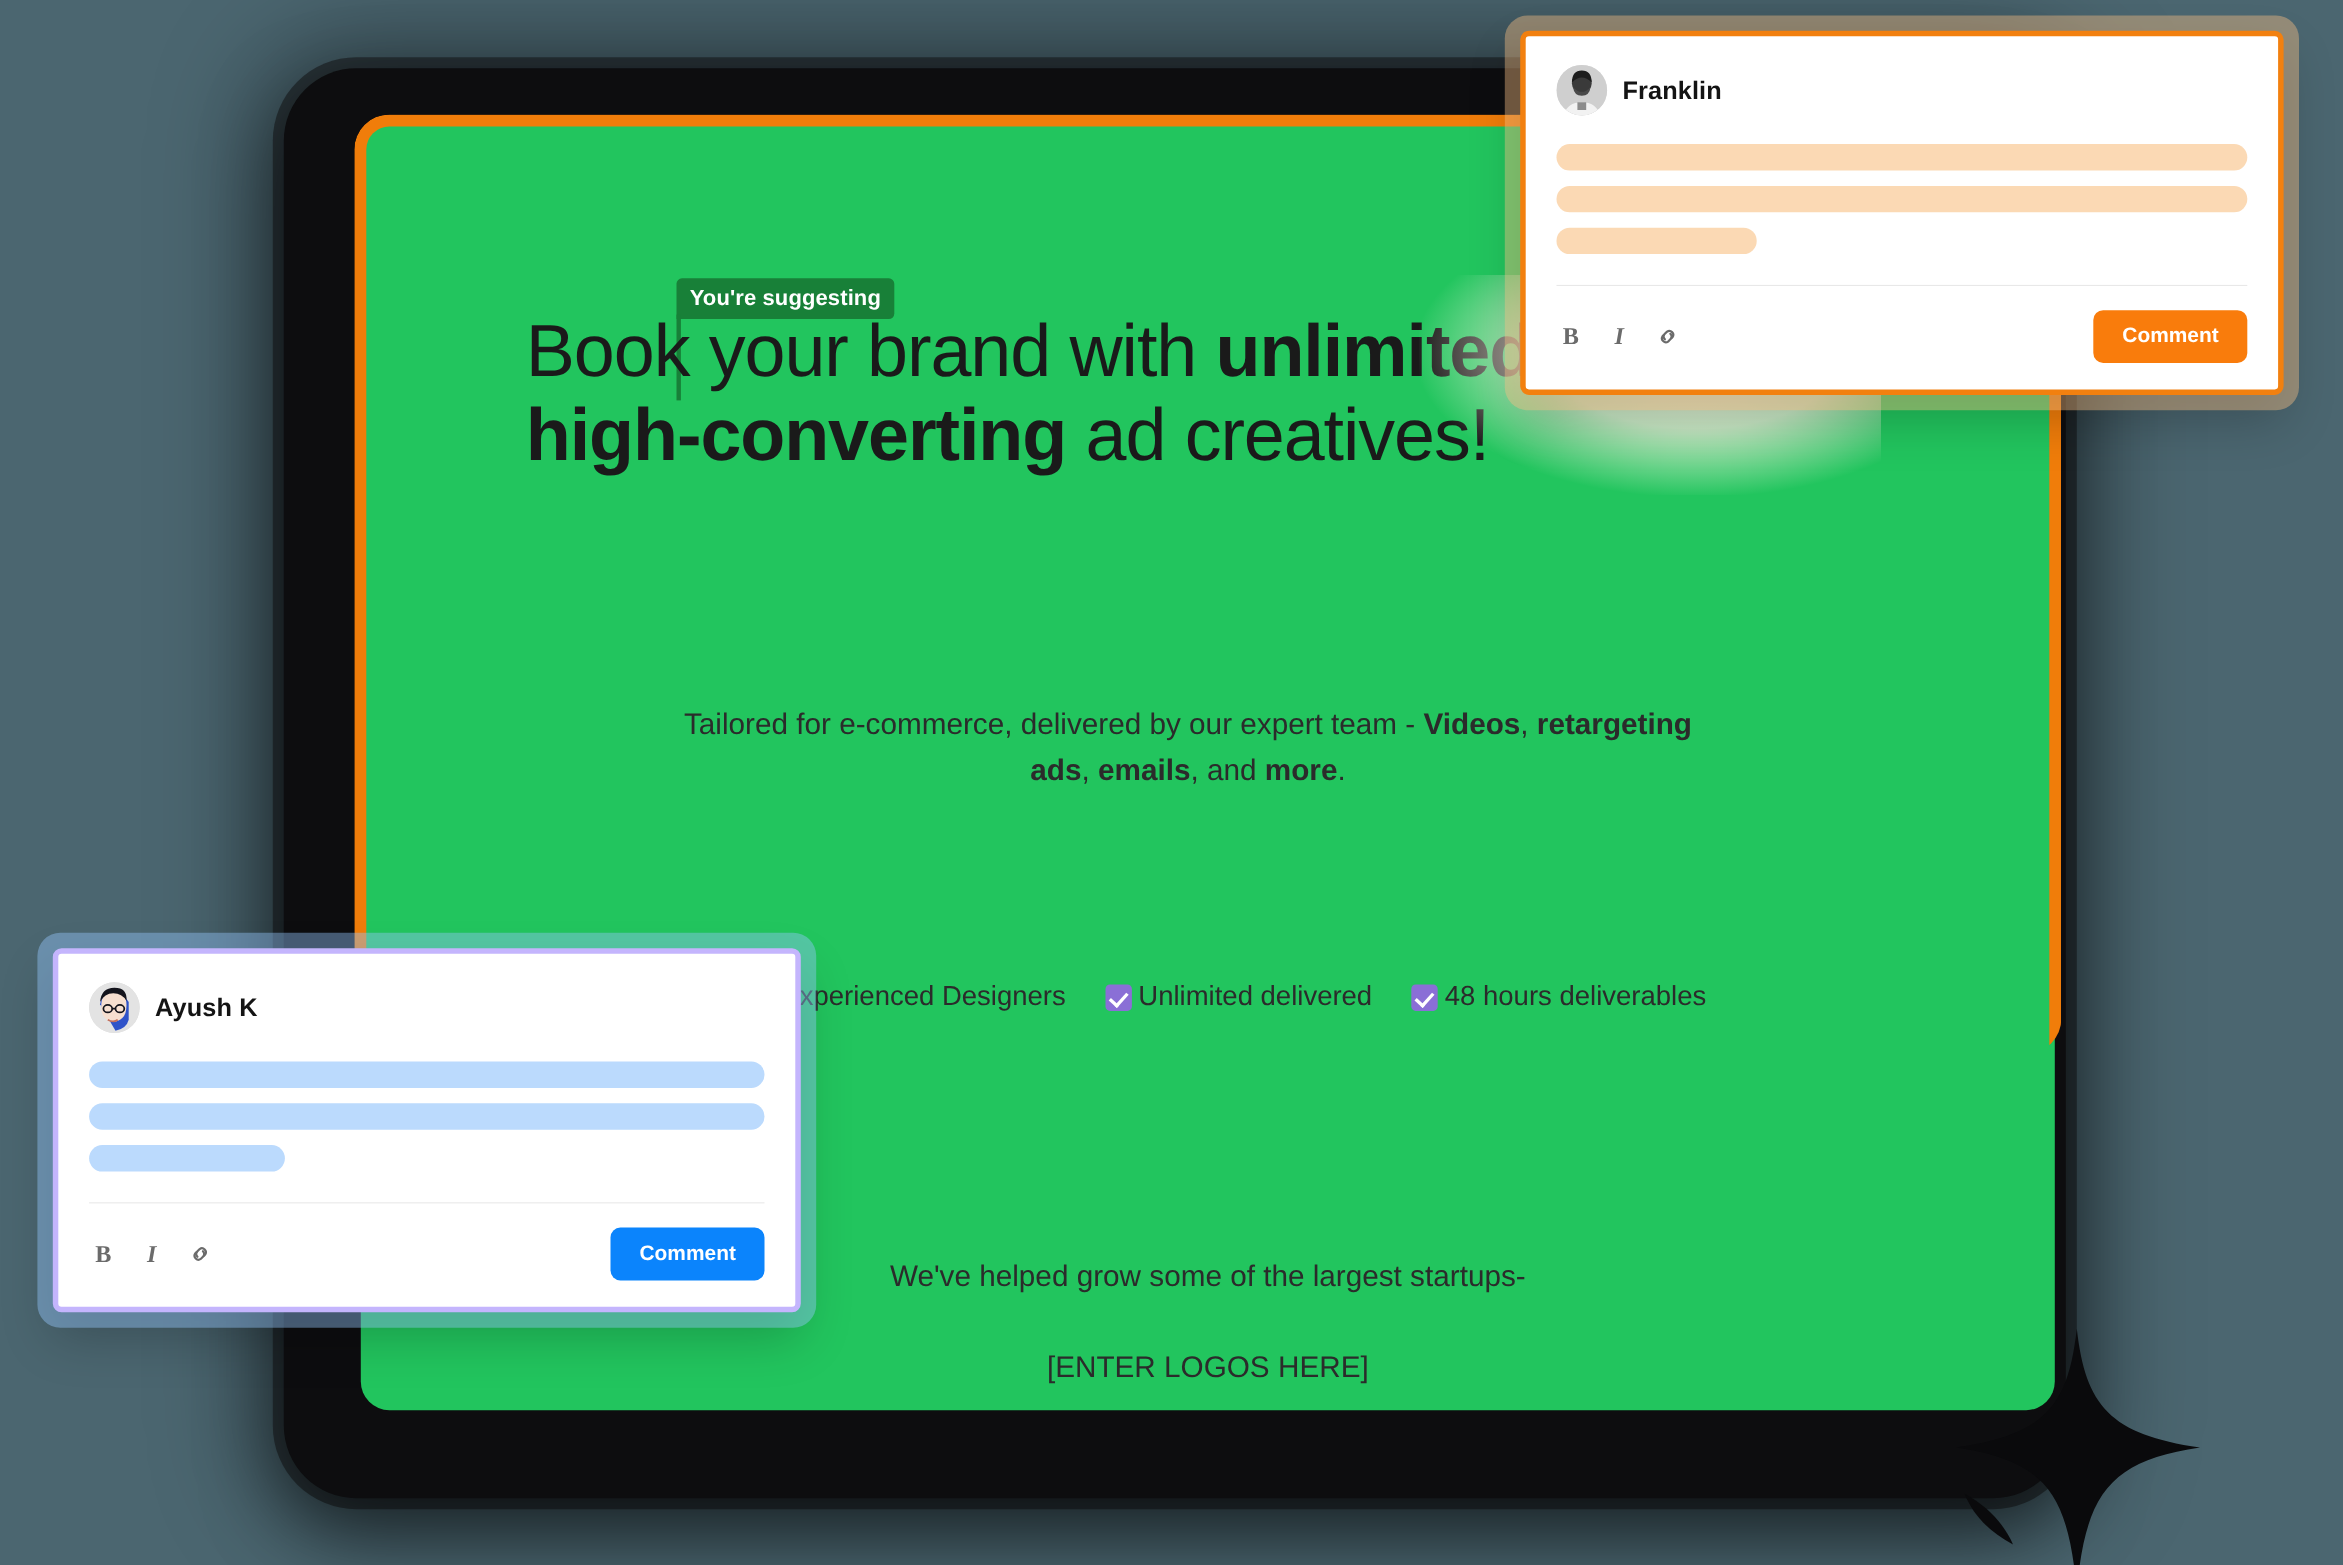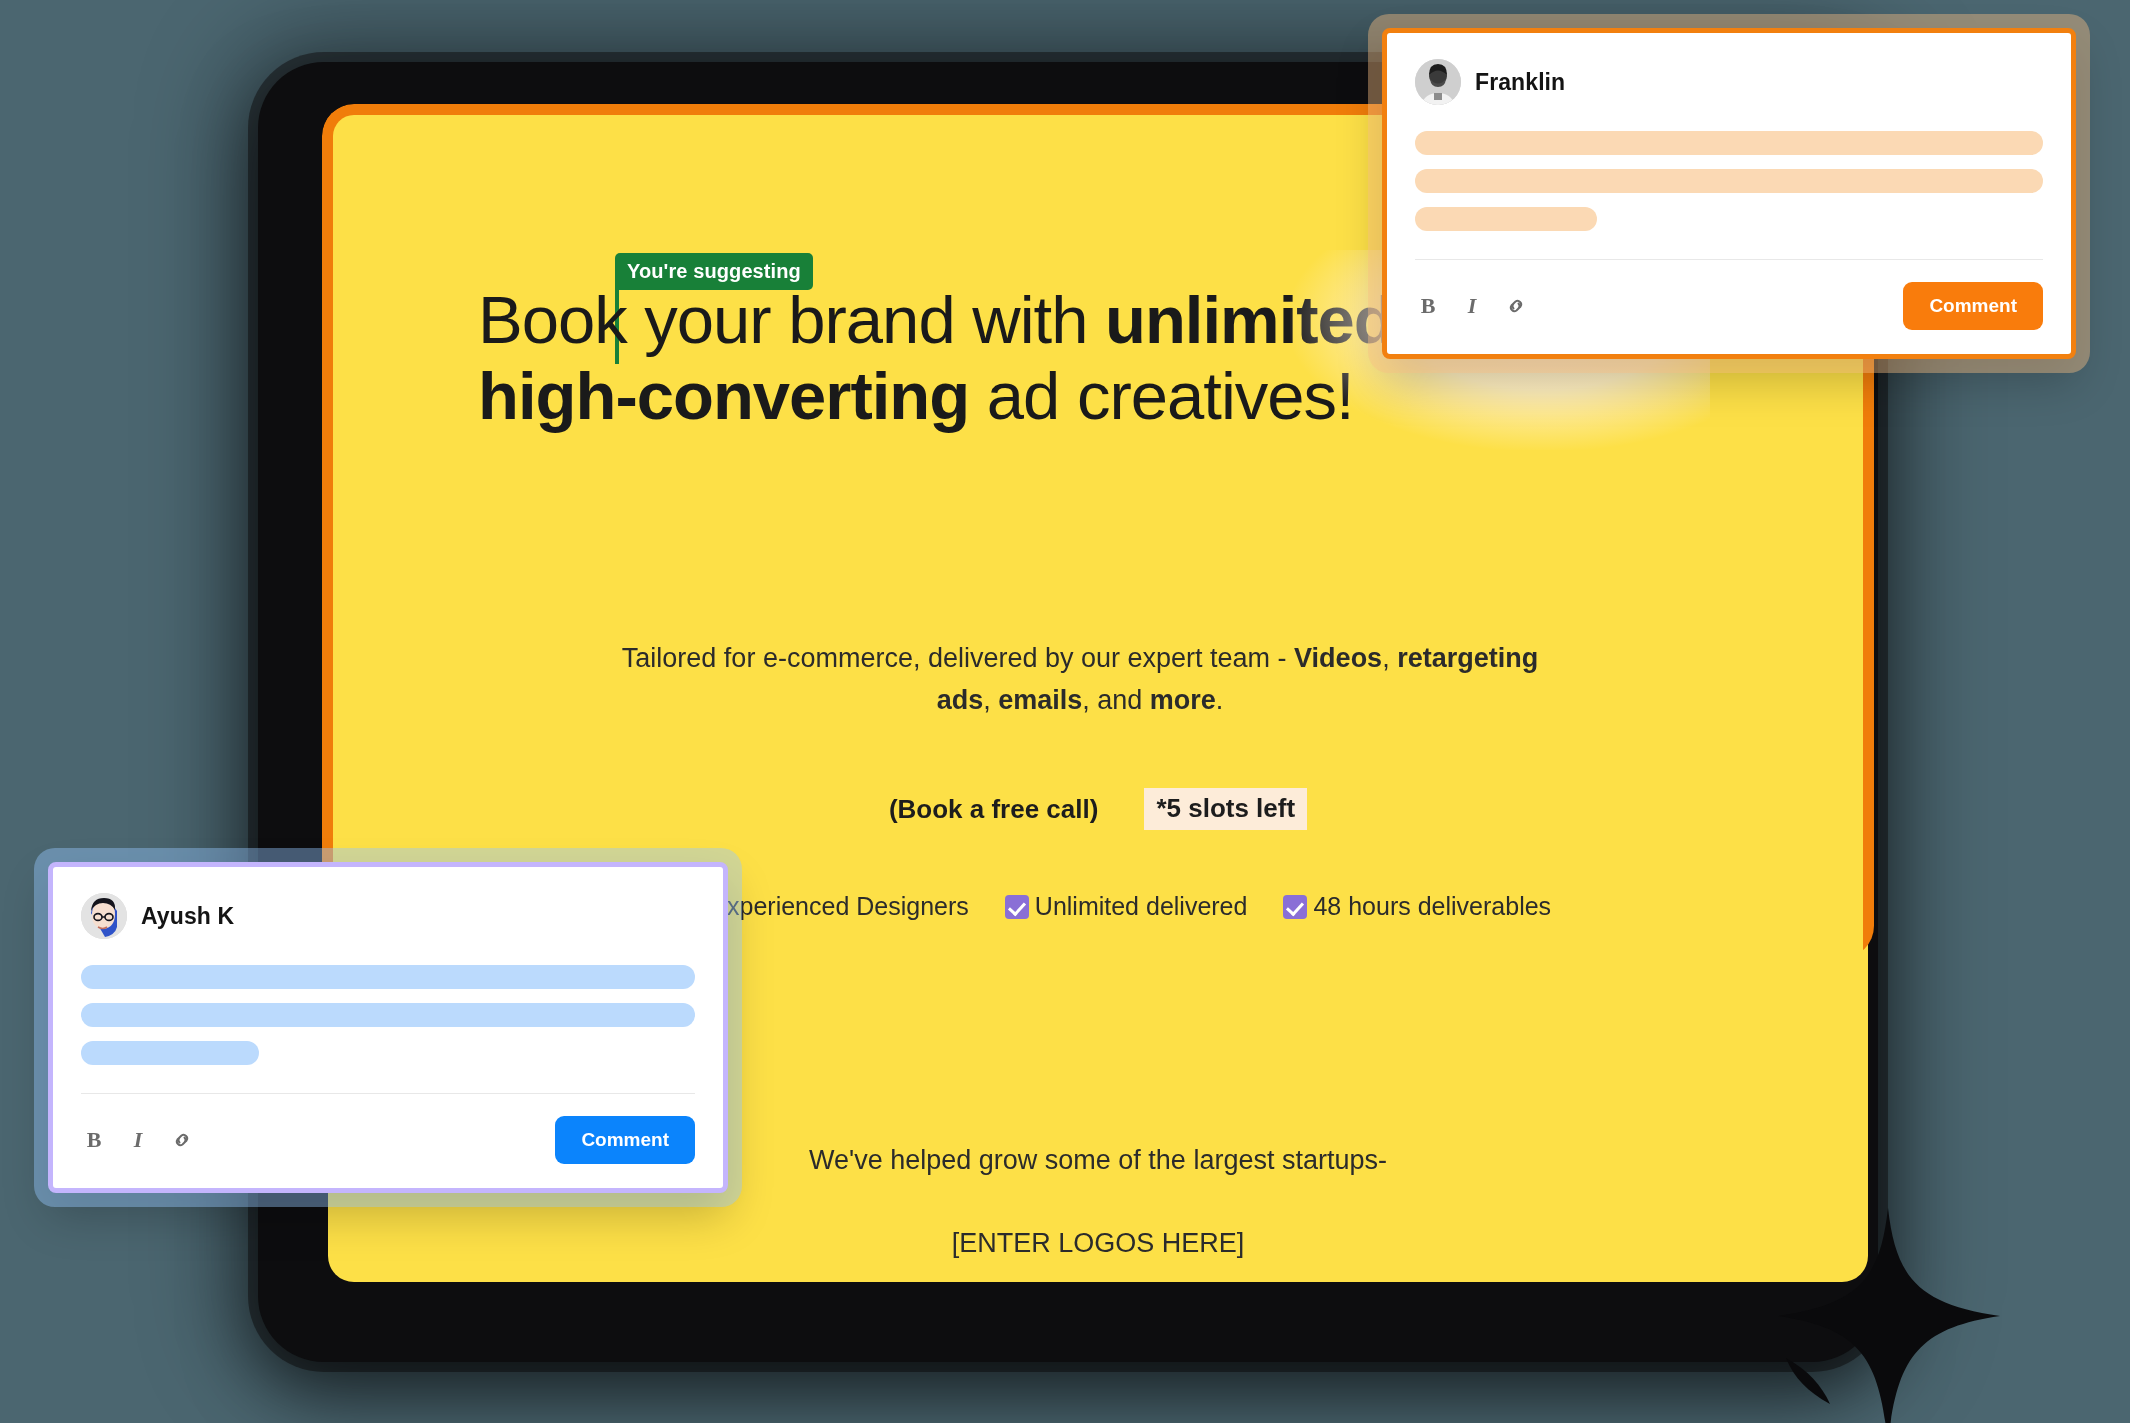--- a/index.html
+++ b/index.html
@@ -49,21 +49,21 @@
   }
   .sparkle svg { display: block; width: 100%; height: 100%; }
 
   
   .doc-page {
     position: absolute;
     left: 328px;
     top: 110px;
     width: 1540px;
     height: 1172px;
-    background: #fde047;
+    background: #22c55e;
     border-radius: 26px;
     overflow: hidden;
   }
 
   
   .doc-border {
     position: absolute;
     left: 322px;
     top: 104px;
     width: 1552px;
@@ -336,24 +336,20 @@
 
       <h1 class="headline">
         <span>Book your brand with </span><b>unlimited</b><span>,</span>
         <span class="line2"><b>high-converting</b><span> ad creatives!</span></span>
       </h1>
 
       <p class="subhead">
         <span>Tailored for e-commerce, delivered by our expert team - </span><b>Videos</b><span>, </span><b>retargeting ads</b><span>, </span><b>emails</b><span>, and </span><b>more</b><span>.</span>
       </p>
 
-      <div class="cta-row">
-        <span>(Book a free call)</span>
-        <span class="slots">*5 slots left</span>
-      </div>
 
       <div class="features">
         <div class="feature">
           <span class="checkbox"></span>
           <span>7+ Experienced Designers</span>
         </div>
         <div class="feature">
           <span class="checkbox"></span>
           <span>Unlimited delivered</span>
         </div>

